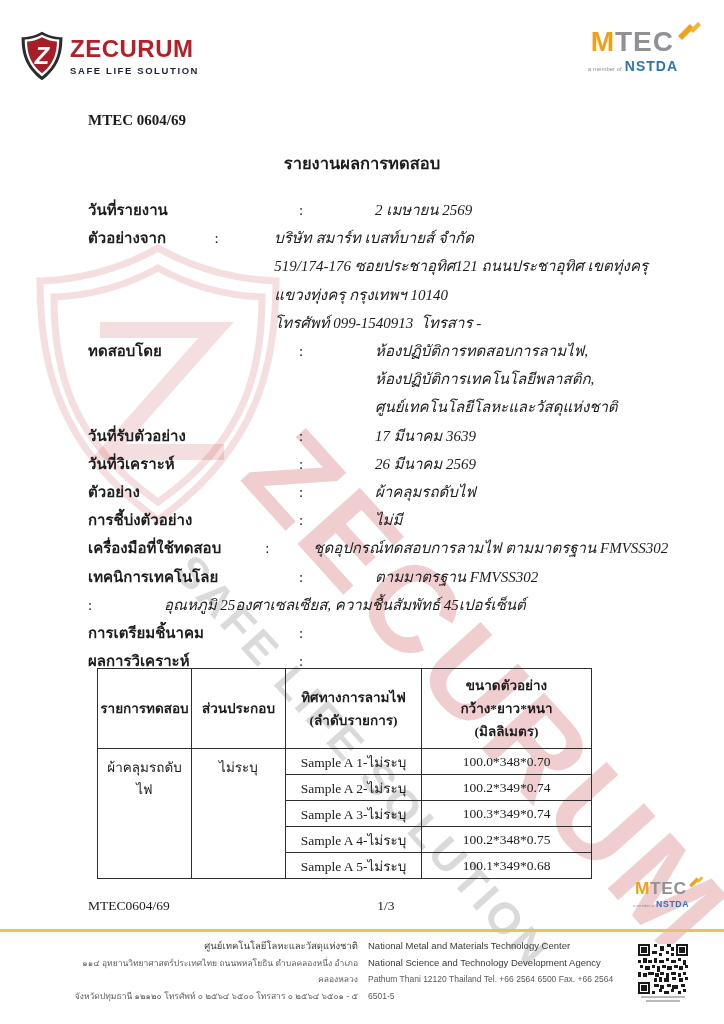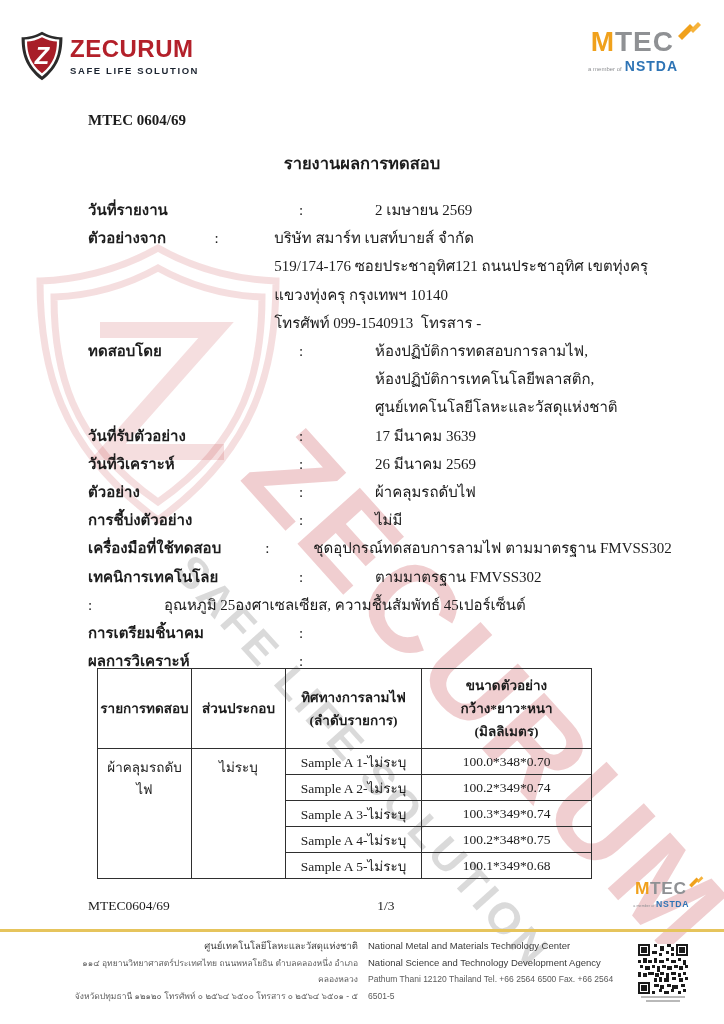--- a/index.html
+++ b/index.html
@@ -29,21 +29,21 @@
   .mtec-member-prefix { font-family:"Liberation Sans", sans-serif; font-size:6px; color:#8f9194; margin-right:3px; }
   .mtec-member-org { font-family:"Liberation Sans", sans-serif; font-weight:bold; font-size:14px; color:#2e74b5; letter-spacing:1px; }
   
   .doc-number { position:absolute; left:88px; top:112px; font-size:15px; font-weight:bold; z-index:1; }
   .doc-title { position:absolute; left:0; top:150px; width:100%; text-align:center; font-size:16.5px; font-weight:bold; z-index:1;font-family:Liberation Serif, serif; }
   .fields { position:absolute; left:88px; top:196px; width:560px; z-index:1; }
   .field-row { display:flex; align-items:flex-start;gap:44px; }
   .field-label { width:167px; font-weight:bold; font-size:15px; line-height:28.2px; white-space:nowrap; }
   .field-colon { width:32px; font-size:15px; line-height:28.2px; }
   .field-lines { flex:1; }
-  .field-line { font-size:15px; line-height:28.2px; white-space:pre; }
+  .field-line { font-size:15px; line-height:28.2px; white-space:pre;font-style:italic; }
   
   .results { position:absolute; left:97px; top:668px; z-index:1; }
   table.results-table { border-collapse:collapse; table-layout:fixed; width:494px; }
   .results-table th, .results-table td { border:1.4px solid #2f2f2f; font-size:13.5px; text-align:center; vertical-align:middle; }
   .results-table th { font-weight:bold; padding:5px 2px; }
   .results-table th .hline { line-height:23px; }
   .results-table td { height:26px; padding:0 2px; }
   .results-table td.span-cell { vertical-align:top; padding-top:7px; }
   
   .foot-docnum { position:absolute; left:88px; top:898px; font-size:13.5px; z-index:1; }

